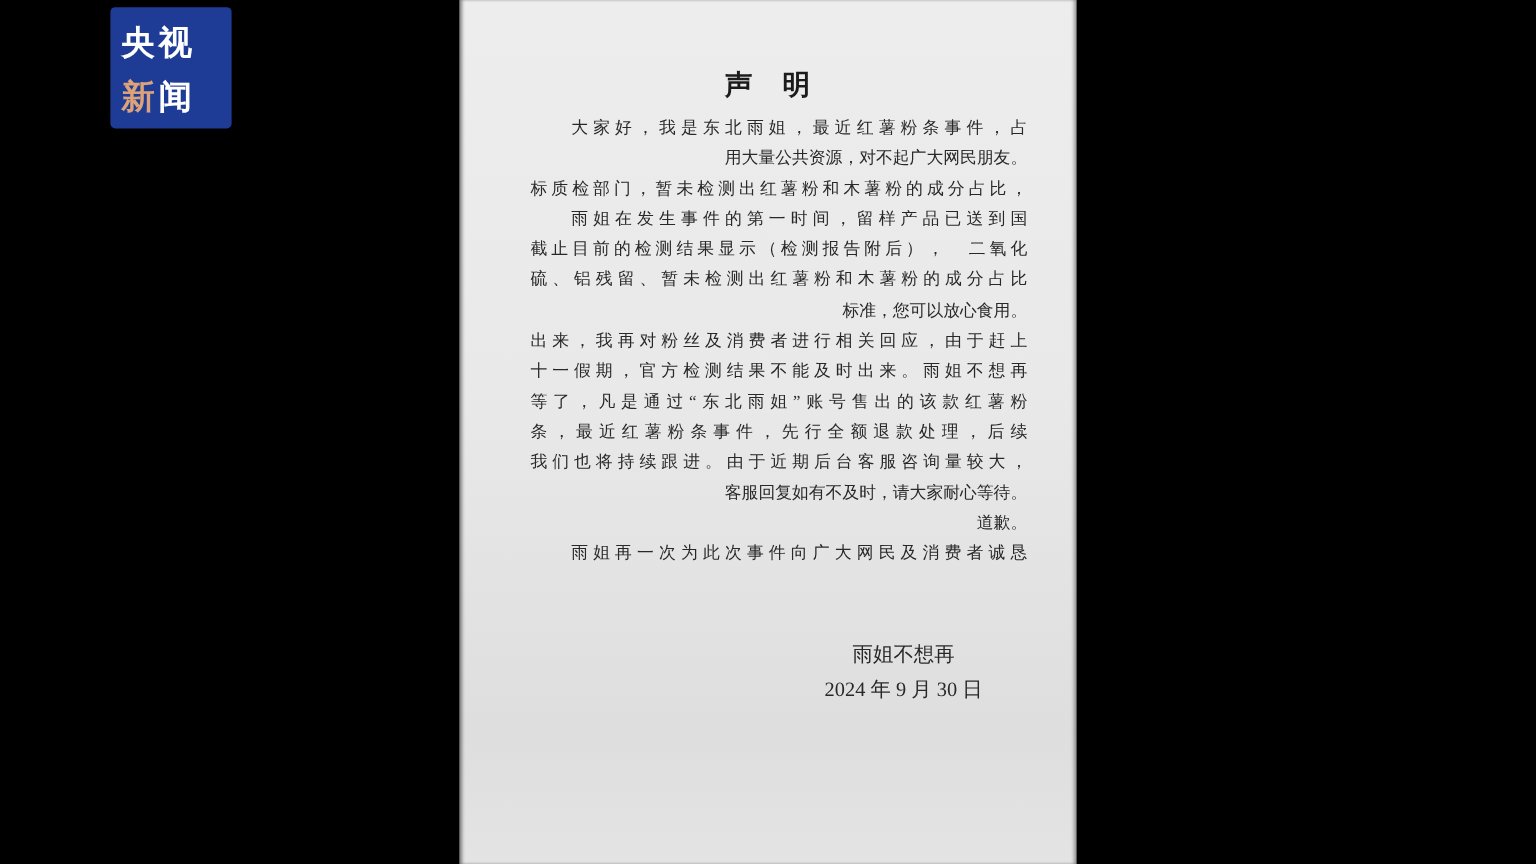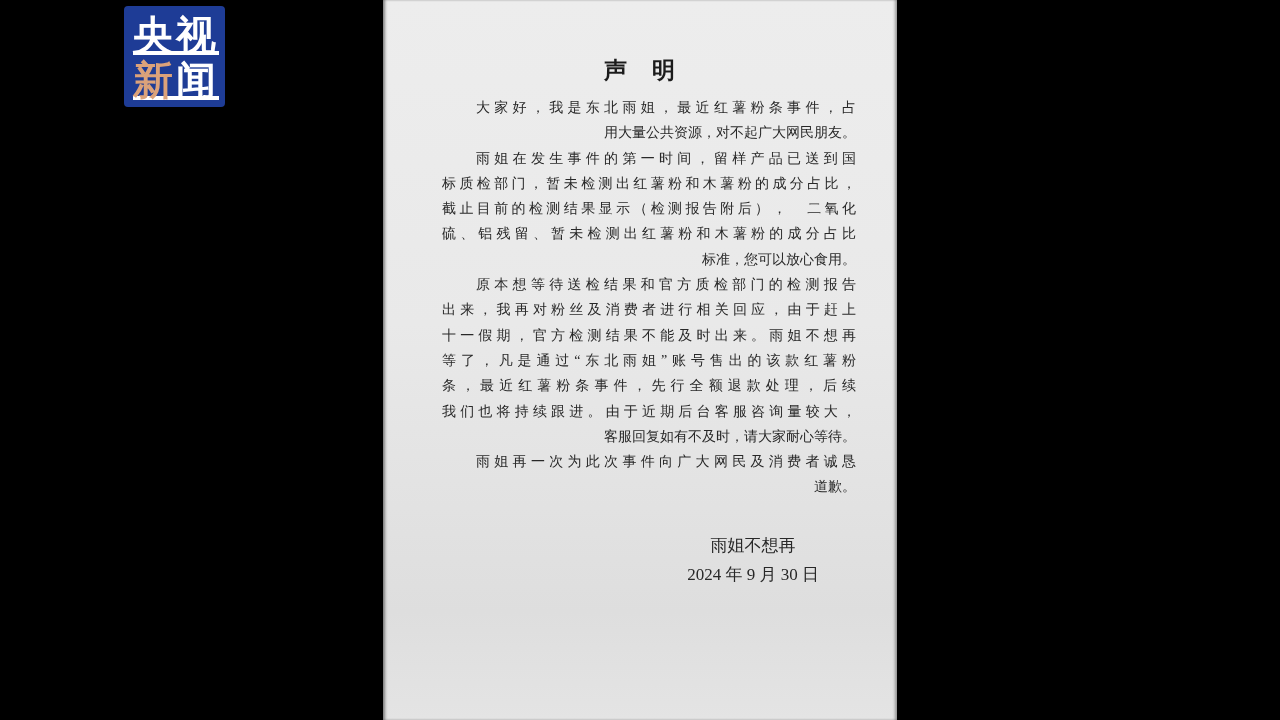--- a/index.html
+++ b/index.html
@@ -12,35 +12,34 @@
     width: 1280px;
     height: 720px;
     background: var(--bg, #000000);
     overflow: hidden;
     font-family: "Liberation Serif", "DejaVu Serif", serif;
   }
 
   
   .logo {
     position: absolute;
-    left: 124px;
+    left: 92px;
     top: 6px;
     width: 101px;
     height: 101px;
     box-sizing: border-box;
     background: var(--logo-blue, #1e3c96);
     border-radius: 4px;
     color: #ffffff;
     font-family: "Liberation Sans", "DejaVu Sans", sans-serif;
     font-weight: bold;
-    font-size: 40px;
+    font-size: 28px;
     line-height: 45px;
     letter-spacing: 3px;
     padding: 7px 0 0 9px;
-    text-decoration: underline;
   }
   .logo .accent {
     color: var(--logo-accent, #dca27a);
   }
 
   
   .paper {
     position: absolute;
     left: 383px;
     top: 0;
@@ -101,34 +100,33 @@
   <div class="logo">
     <div class="logo-row">央视</div>
     <div class="logo-row"><span class="accent">新</span><span>闻</span></div>
   </div>
 
   <div class="paper">
     <h1 class="title">声　明</h1>
     <div class="body">
         <div class="line indent fill">大家好，我是东北雨姐，最近红薯粉条事件，占</div>
         <div class="line">用大量公共资源，对不起广大网民朋友。</div>
+        <div class="line fill">标质检部门，暂未检测出红薯粉和木薯粉的成分占比，</div>
         <div class="line indent fill">雨姐在发生事件的第一时间，留样产品已送到国</div>
-        <div class="line fill">标质检部门，暂未检测出红薯粉和木薯粉的成分占比，</div>
         <div class="line fill">截止目前的检测结果显示（检测报告附后），　二氧化</div>
         <div class="line fill">硫、铝残留、暂未检测出红薯粉和木薯粉的成分占比</div>
         <div class="line">标准，您可以放心食用。</div>
-        <div class="line indent fill">原本想等待送检结果和官方质检部门的检测报告</div>
         <div class="line fill">出来，我再对粉丝及消费者进行相关回应，由于赶上</div>
         <div class="line fill">十一假期，官方检测结果不能及时出来。雨姐不想再</div>
         <div class="line fill">等了，凡是通过“东北雨姐”账号售出的该款红薯粉</div>
         <div class="line fill">条，最近红薯粉条事件，先行全额退款处理，后续</div>
         <div class="line fill">我们也将持续跟进。由于近期后台客服咨询量较大，</div>
         <div class="line">客服回复如有不及时，请大家耐心等待。</div>
+        <div class="line">道歉。</div>
         <div class="line indent fill">雨姐再一次为此次事件向广大网民及消费者诚恳</div>
-        <div class="line">道歉。</div>
       </div>
     <div class="sig">
       <div>雨姐不想再</div>
       <div>2024 年 9 月 30 日</div>
     </div>
   </div>
 
 </div>
 
 </body></html>

